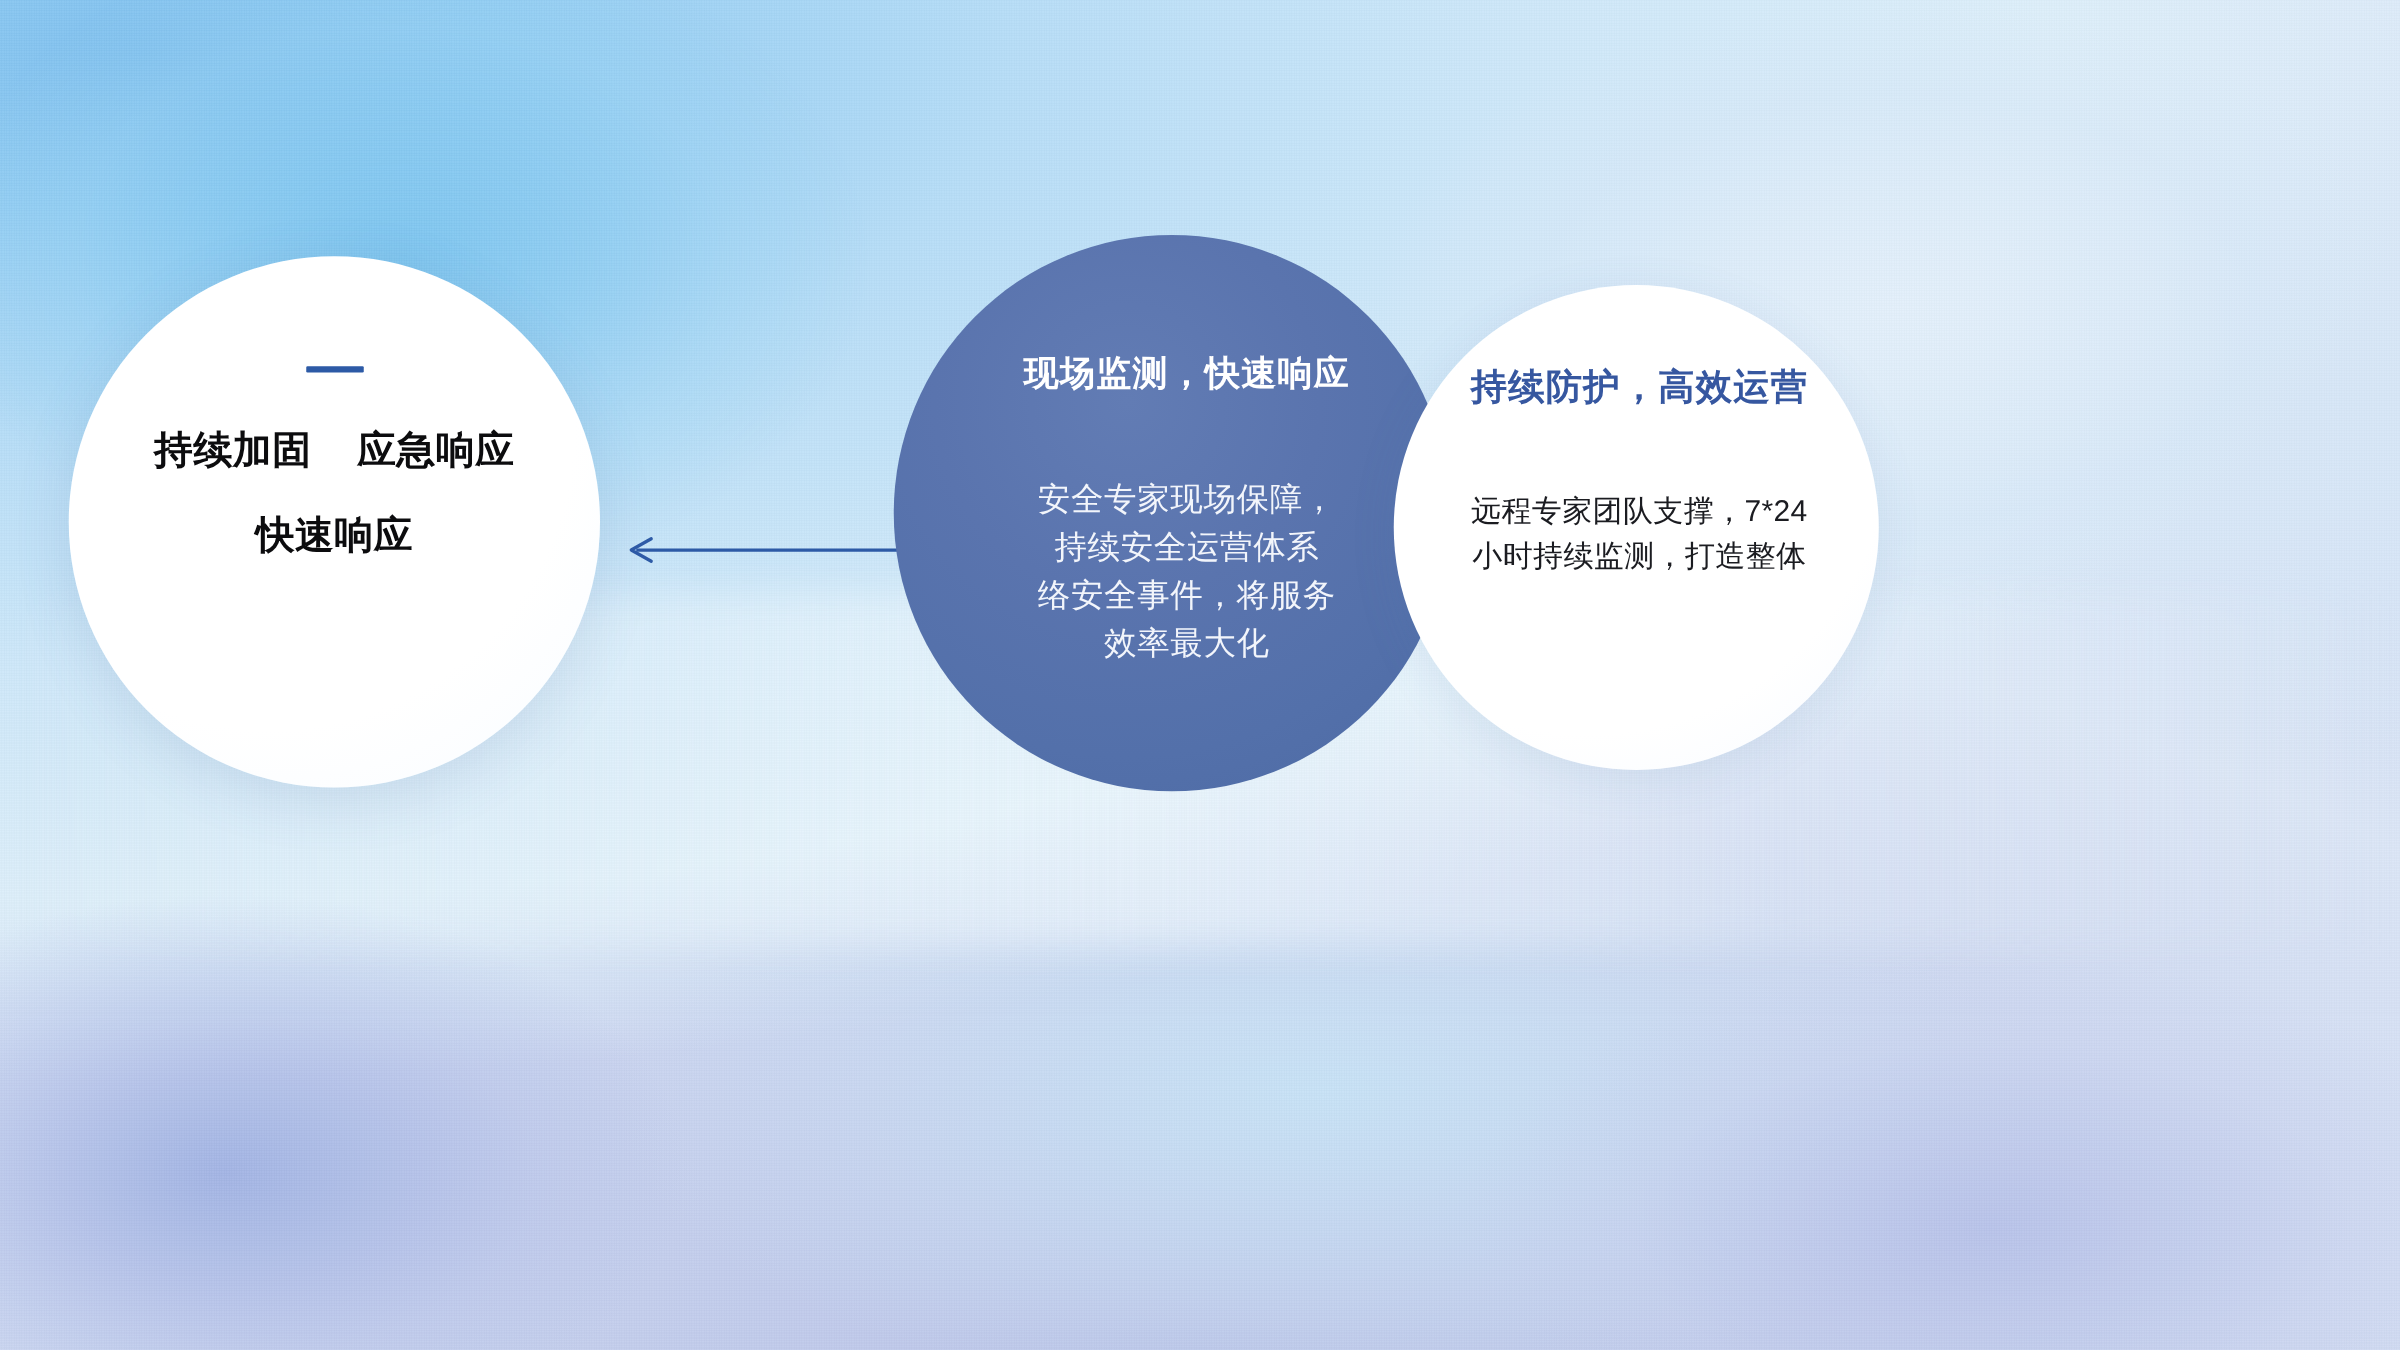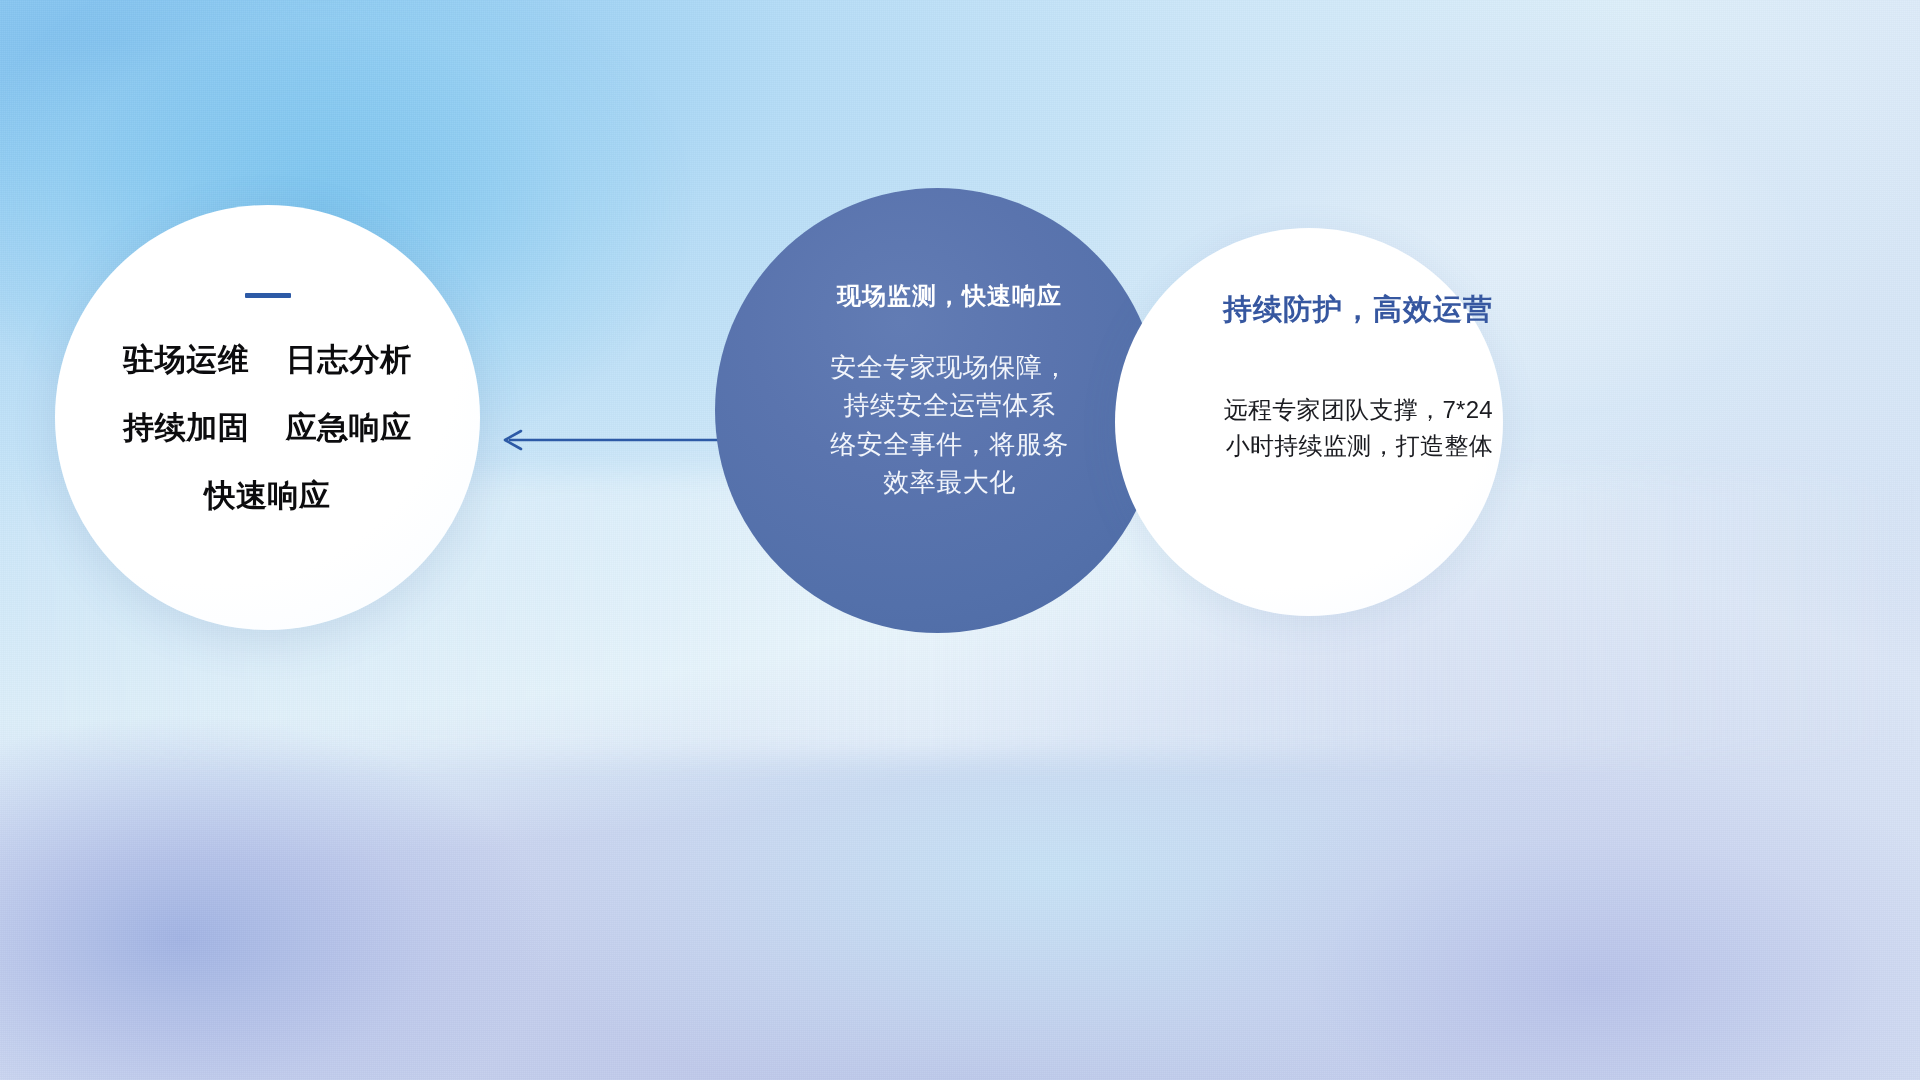--- a/index.html
+++ b/index.html
@@ -88,36 +88,36 @@
   
   .c-mid{
     left:715px; top:188px; width:445px; height:445px;
     background: radial-gradient(circle at 42% 30%, #627cb4 0%, #5a74ae 38%, #5370aa 70%, #4d6aa4 100%);
     z-index:2;
   }
   .c-mid-inner{
     position:absolute; left:42px; right:18px; top:92px; text-align:center;
   }
   .mid-title{
-    font-size:24px; font-weight:bold; color:#ffffff;
-    letter-spacing:1px; white-space:nowrap; margin-bottom:36px;
+    font-size:28px; font-weight:bold; color:#ffffff;
+    letter-spacing:1px; white-space:nowrap; margin-bottom:62px;
   }
   .mid-body{
     font-size:26px; color:#f2f5fb; line-height:1.48; letter-spacing:.5px;
   }
 
   
   .c-right{
     left:1115px; top:228px; width:388px; height:388px;
     background: radial-gradient(circle at 40% 30%, #ffffff 0%, #ffffff 68%, #fafcff 86%, #f5faff 100%);
     z-index:3;
     box-shadow: 0 8px 36px rgba(90,120,170,.12);
   }
   .c-right-inner{
-    position:absolute; left:15px; right:10px; top:62px; text-align:right;
+    position:absolute; left:15px; right:10px; top:62px; text-align:center;
   }
   .right-title{
     font-size:29px; font-weight:bold; color:#3657a0;
     letter-spacing:1px; white-space:nowrap; margin-bottom:62px;
   }
   .right-body{
     font-size:24px; color:#1b1c21; line-height:1.48; letter-spacing:.3px;
   }
 
   
@@ -144,21 +144,20 @@
   <div class="arrow-wrap">
     <svg width="240" height="30" viewBox="0 0 240 30">
       <line x1="238" y1="15" x2="14" y2="15" stroke="#2d5aa6" stroke-width="2.6"></line>
       <polyline points="26,6 10,15 26,24" fill="none" stroke="#2d5aa6" stroke-width="2.6" stroke-linecap="round" stroke-linejoin="round"></polyline>
     </svg>
   </div>
 
   <div class="circle c-left">
     <div class="c-left-inner">
       <div class="dash"></div>
-      <div class="left-line">驻场运维    日志分析</div>
       <div class="left-line">持续加固    应急响应</div>
       <div class="left-line">快速响应</div>
     </div>
   </div>
 
   <div class="circle c-mid">
     <div class="c-mid-inner">
       <div class="mid-title">现场监测，快速响应</div>
       <div class="mid-body">
         <div class="nowrap">安全专家现场保障，</div>

